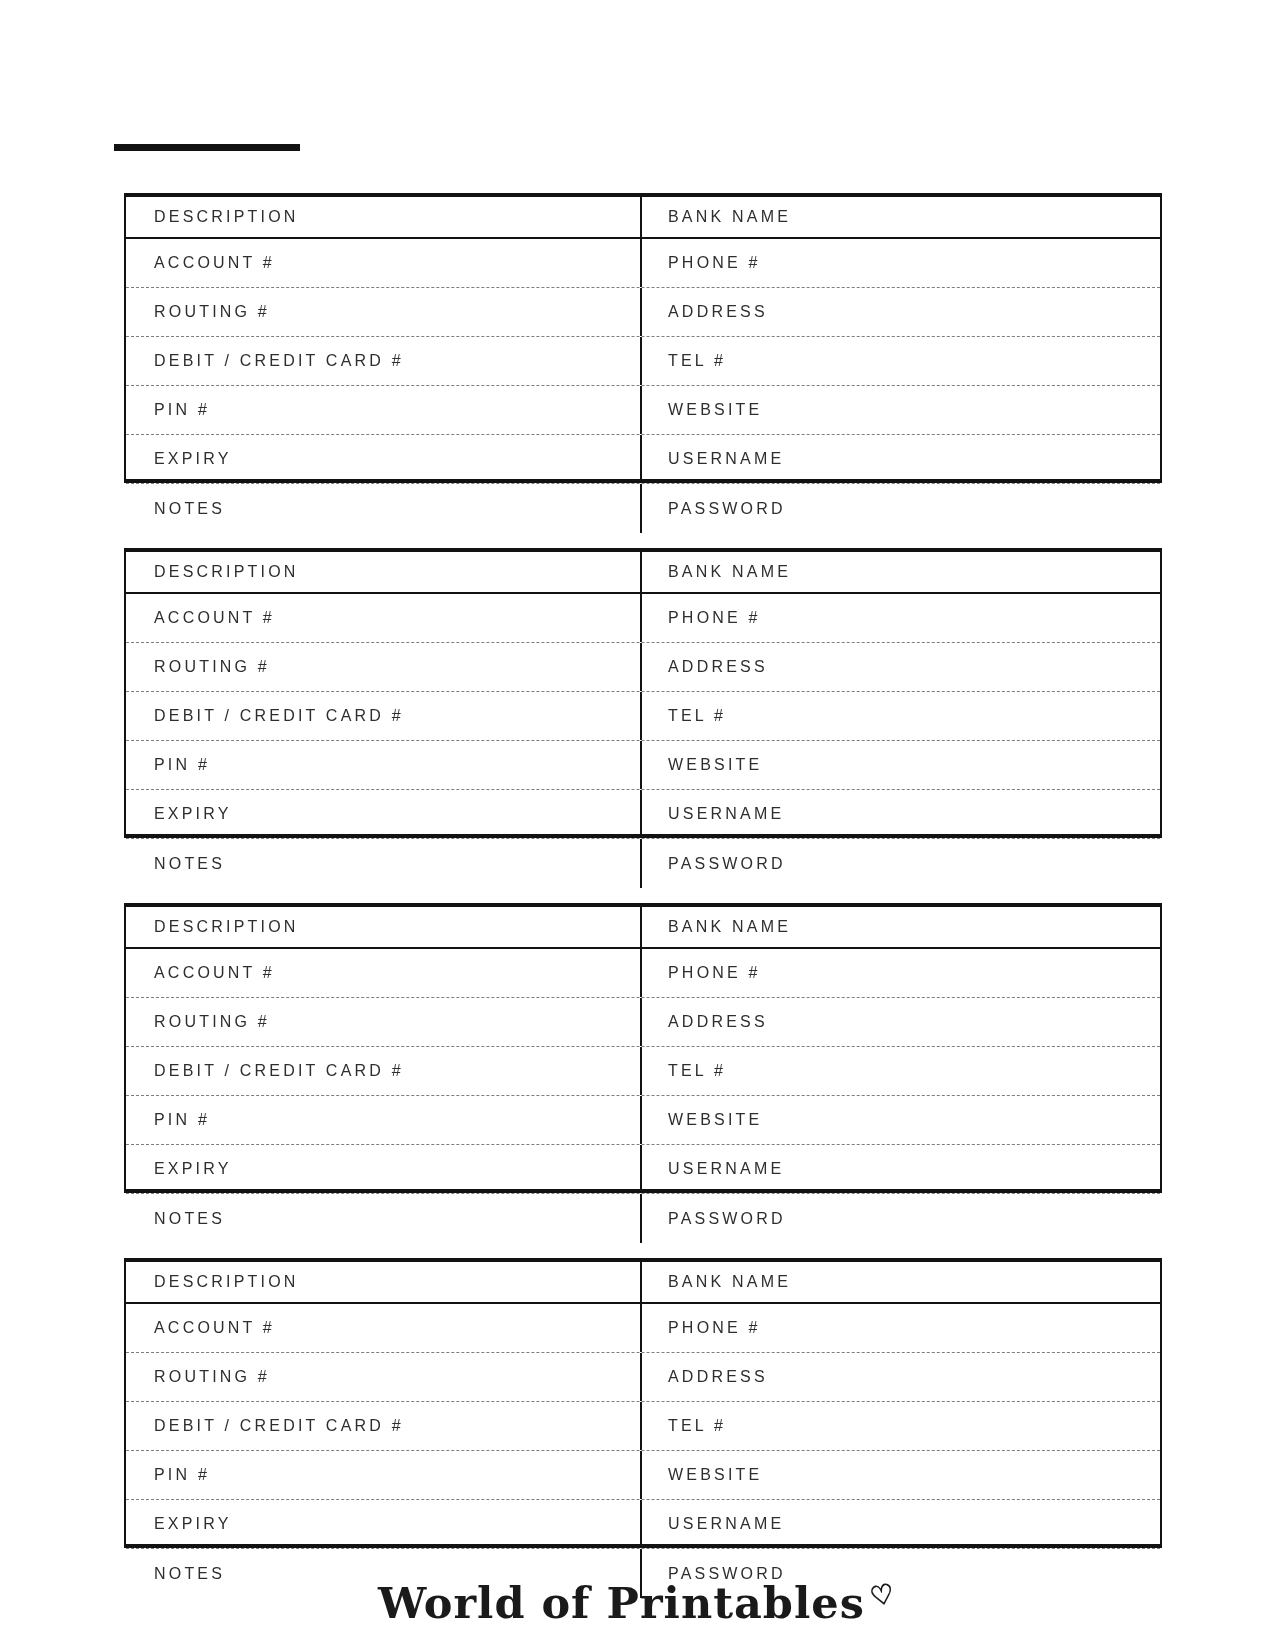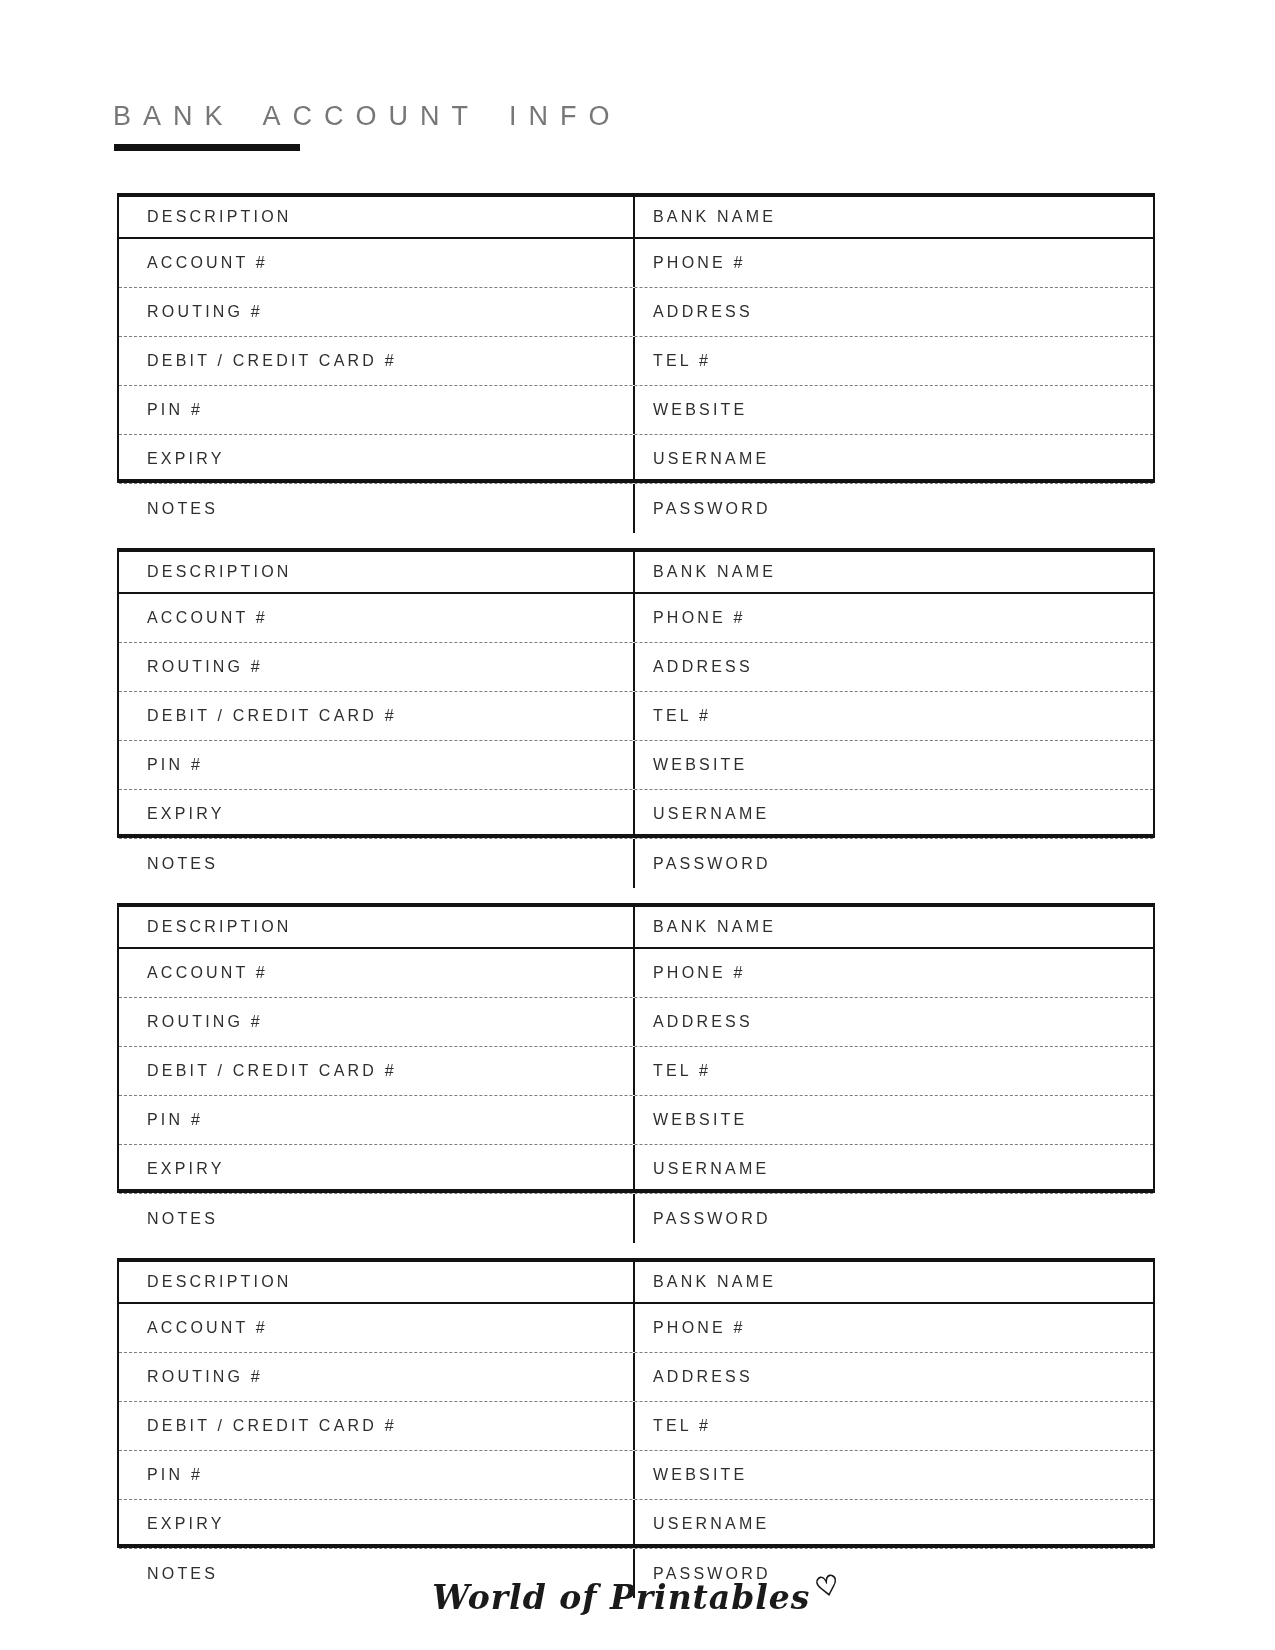--- a/index.html
+++ b/index.html
@@ -28,21 +28,21 @@
     position: absolute;
     left: 114px;
     top: 144px;
     width: 186px;
     height: 7px;
     background: #121212;
   }
   
   .tables-wrap {
     position: absolute;
-    left: 117px;
+    left: 124px;
     top: 193px;
     width: 1038px;
   }
   .acct-table {
     width: 1038px;
     height: 290px;
     border: 2px solid #121212;
     border-top-width: 4px;
     border-bottom-width: 4px;
     margin-bottom: 65px;
@@ -69,52 +69,50 @@
     letter-spacing: 3.2px;
     color: #2e2e2e;
     white-space: nowrap;
     overflow: hidden;
   }
   .t-cell.left {
     padding-left: 28px;
     border-right: 2px solid #121212;
   }
   .t-cell.right {
-    padding-left: 18px;
+    padding-left: 26px;
   }
   
   .brand {
     position: absolute;
     top: 1578px;
     left: 0;
     width: 100%;
     text-align: center;
     color: #1a1a1a;
   }
   .brand-text {
     font-family: "DejaVu Serif", serif;
-    font-style: italic;
     font-weight: 700;
-    font-size: 33px;
+    font-size: 43px;
     letter-spacing: 1px;
   }
   .heart-icon {
     display: inline-block;
     font-size: 27px;
     font-weight: 700;
     margin-left: 8px;
     transform: rotate(-12deg) translateY(-14px);
   }
 </style>
 </head>
 <body>
 
 <div class="page">
 
-  <h1 class="page-title">BANK ACCOUNT INFO</h1>
 
   <div class="title-underline"></div>
 
   <div class="tables-wrap" id="tables">
       <div class="acct-table">
         <div class="t-row header">
           <div class="t-cell left">DESCRIPTION</div>
           <div class="t-cell right">BANK NAME</div>
         </div>
         <div class="t-row body">

